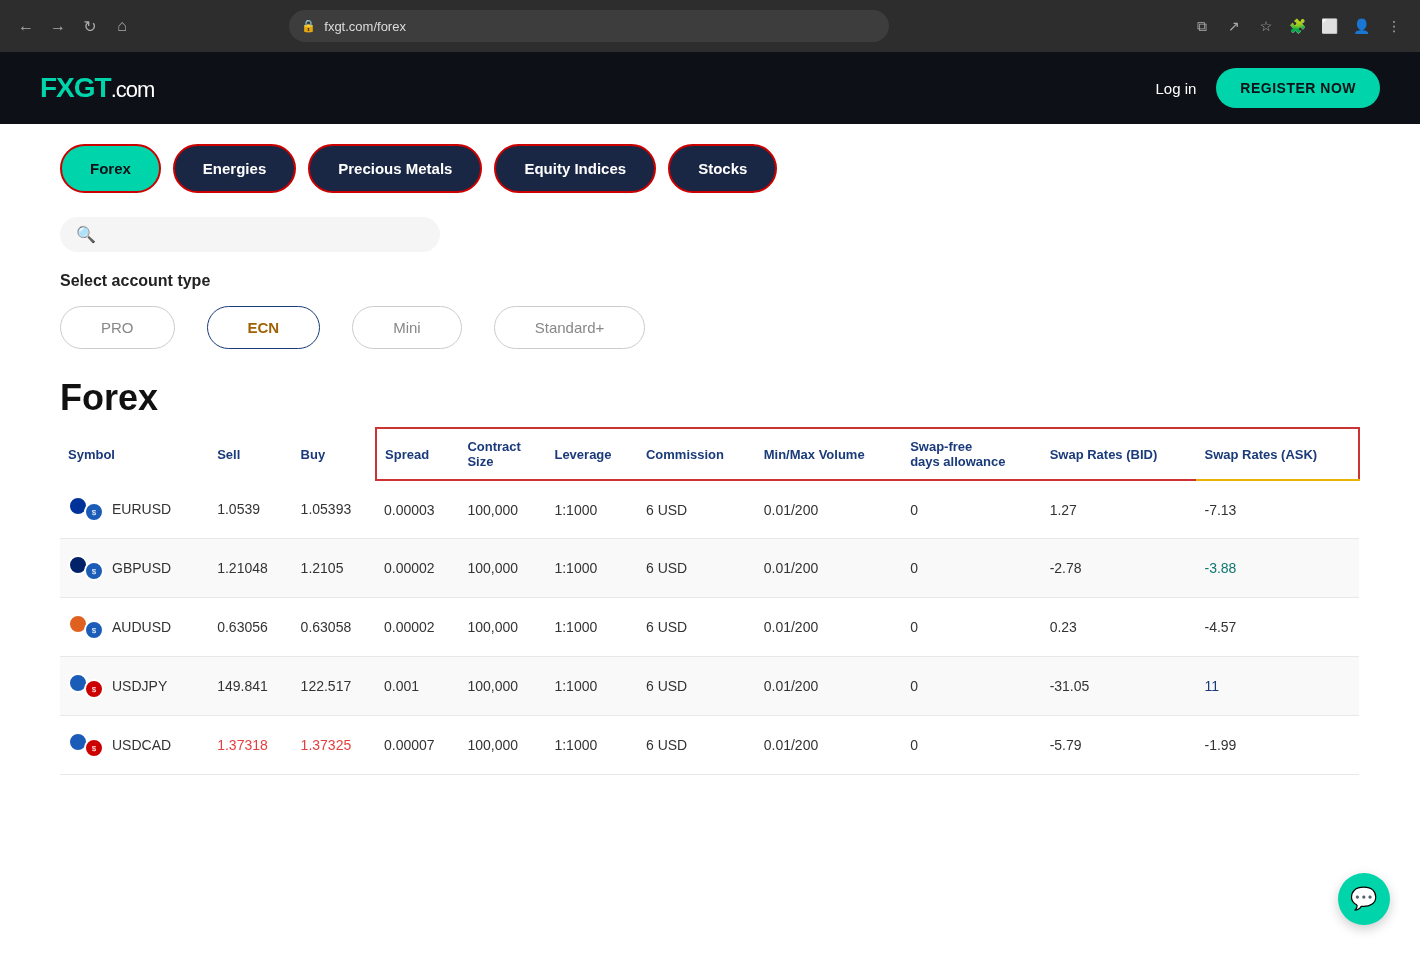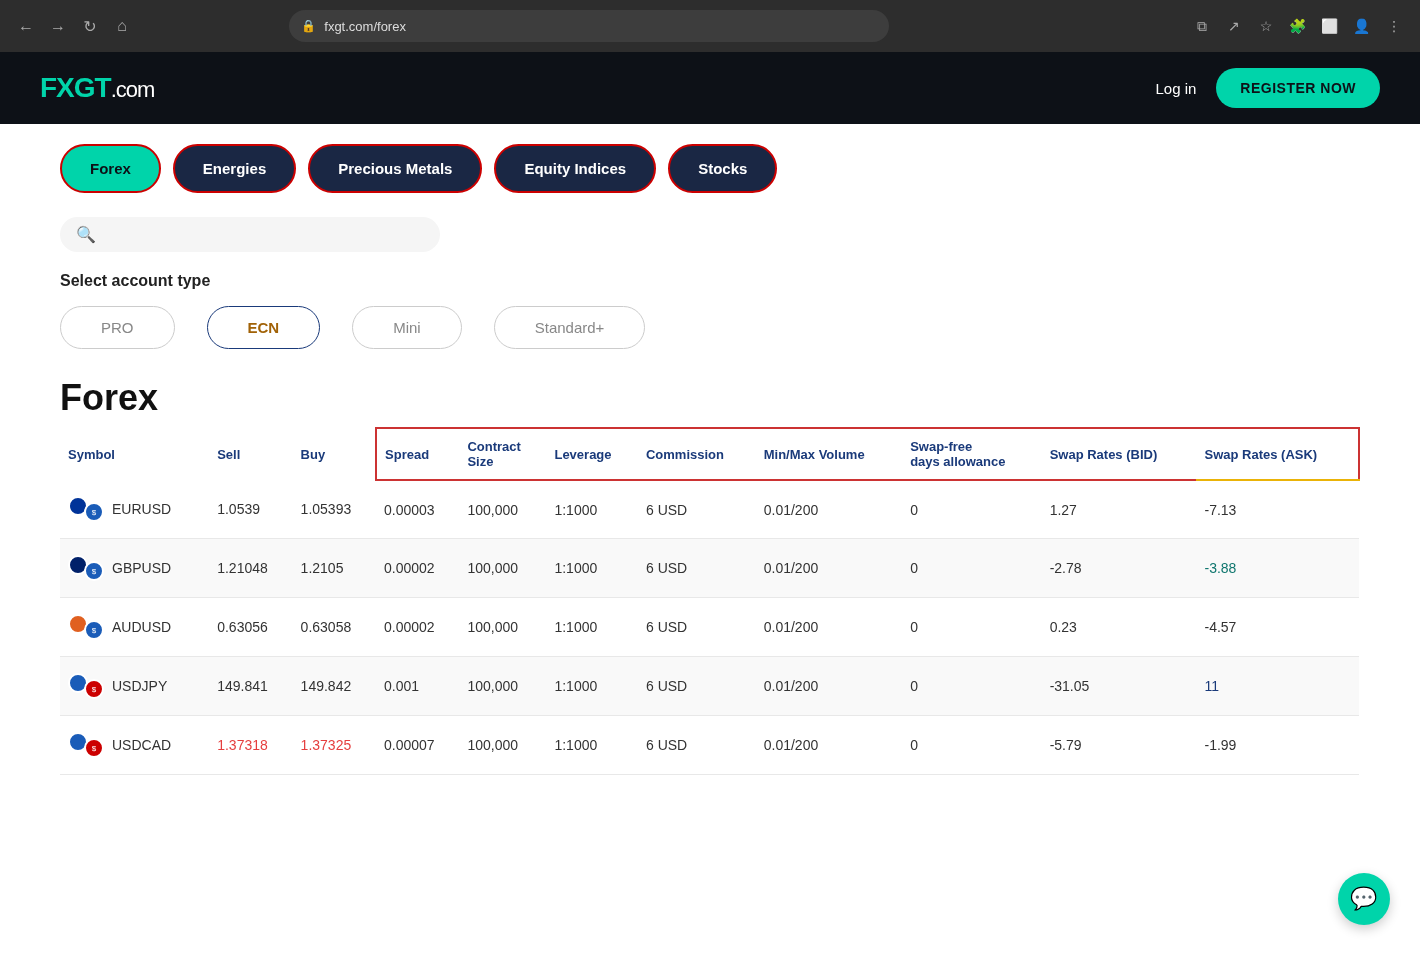--- a/index.html
+++ b/index.html
@@ -450,21 +450,21 @@
       <td>
         <div class="symbol-cell">
           <div class="currency-icon" style="width:36px;height:26px;position:relative;">
             <div style="width:20px;height:20px;border-radius:50%;background:#1a5cb8;position:absolute;top:0;left:0;border:2px solid white;display:flex;align-items:center;justify-content:center;font-size:8px;color:white;overflow:hidden;"></div>
             <div style="width:20px;height:20px;border-radius:50%;background:#cc0000;position:absolute;bottom:0;right:0;border:2px solid white;display:flex;align-items:center;justify-content:center;font-size:8px;color:white;overflow:hidden;">$</div>
           </div>
           <span class="symbol-name">USDJPY</span>
         </div>
       </td>
       <td style="color:#333">149.841</td>
-      <td style="color:#333">149.842</td>
+      <td style="color:#333">122.517</td>
       <td>0.001</td>
       <td>100,000</td>
       <td>1:1000</td>
       <td>6 USD</td>
       <td>0.01/200</td>
       <td>0</td>
       <td>-31.05</td>
       <td style="color:#1a3a7a">11</td>
     </tr>
             <tr class="data-row">

